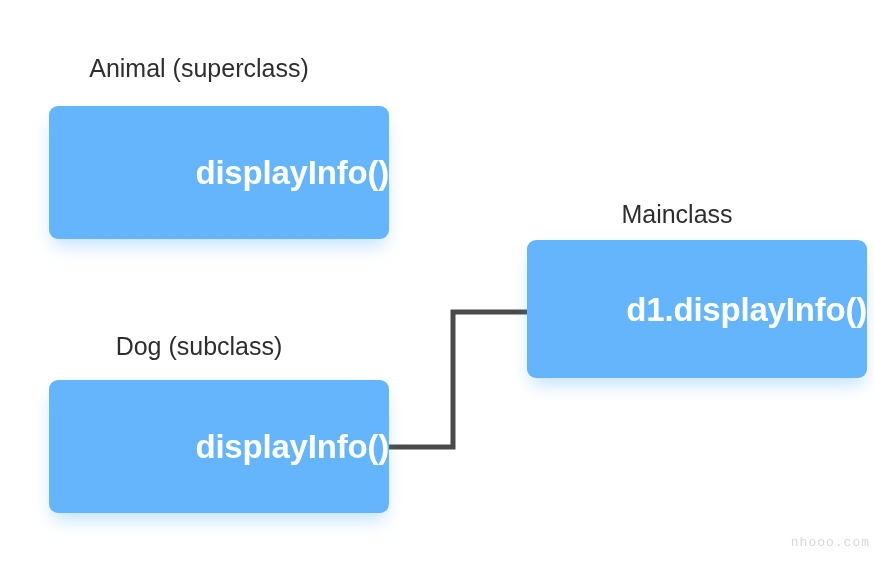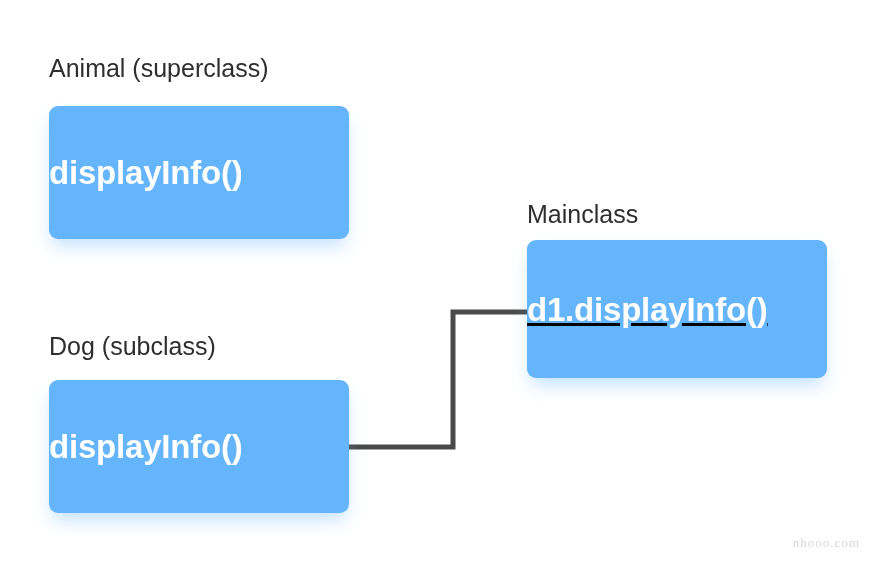--- a/index.html
+++ b/index.html
@@ -37,37 +37,38 @@
   
   .class-group {
     position: absolute;
     z-index: 2;
   }
 
   .class-label {
     position: absolute;
     left: 0;
     width: 100%;
-    text-align: left;
+    text-align: center;
     color: #2e2e2e;
     font-size: 25px;
     font-weight: 400;
     line-height: 1;
     white-space: nowrap;
   }
 
   .class-box {
     position: absolute;
     left: 0;
     border-radius: 9px;
     background: #64b5fc;
     box-shadow: 0 10px 18px -4px rgba(100, 181, 252, 0.42);
     display: flex;
     align-items: center;
-    justify-content: flex-start;
+    justify-content: flex-end;
+    padding-left: 40px;
   }
 
   .class-box-text {
     color: #ffffff;
     font-size: 33px;
     font-weight: bold;
     letter-spacing: -0.2px;
     line-height: 1;
     white-space: nowrap;
   }
@@ -76,30 +77,30 @@
   #group-animal   { left: 49px;  top: 48px;  width: 300px; }
   #group-animal   .class-label { top: 8px; }
   #group-animal   .class-box   { top: 58px;  width: 300px; height: 133px; }
 
   #group-dog      { left: 49px;  top: 322px; width: 300px; }
   #group-dog      .class-label { top: 12px; }
   #group-dog      .class-box   { top: 58px;  width: 300px; height: 133px; }
 
   #group-mainclass{ left: 527px; top: 182px; width: 300px; }
   #group-mainclass .class-label { top: 20px; }
-  #group-mainclass .class-box   { top: 58px;  width: 300px; height: 138px; text-decoration: underline; }
+  #group-mainclass .class-box   { top: 58px;  width: 300px; height: 138px; }
 
   
   .watermark {
     position: absolute;
-    right: 14px;
+    right: 4px;
     bottom: 13px;
     z-index: 3;
     color: #d7d7d7;
-    font-family: Liberation Serif, serif;
+    font-family: Liberation Mono, monospace;
     font-size: 13px;
     letter-spacing: 1px;
     line-height: 1;
     white-space: nowrap;
     margin-left: 28px;
   }
 </style>
 </head>
 <body>
 

